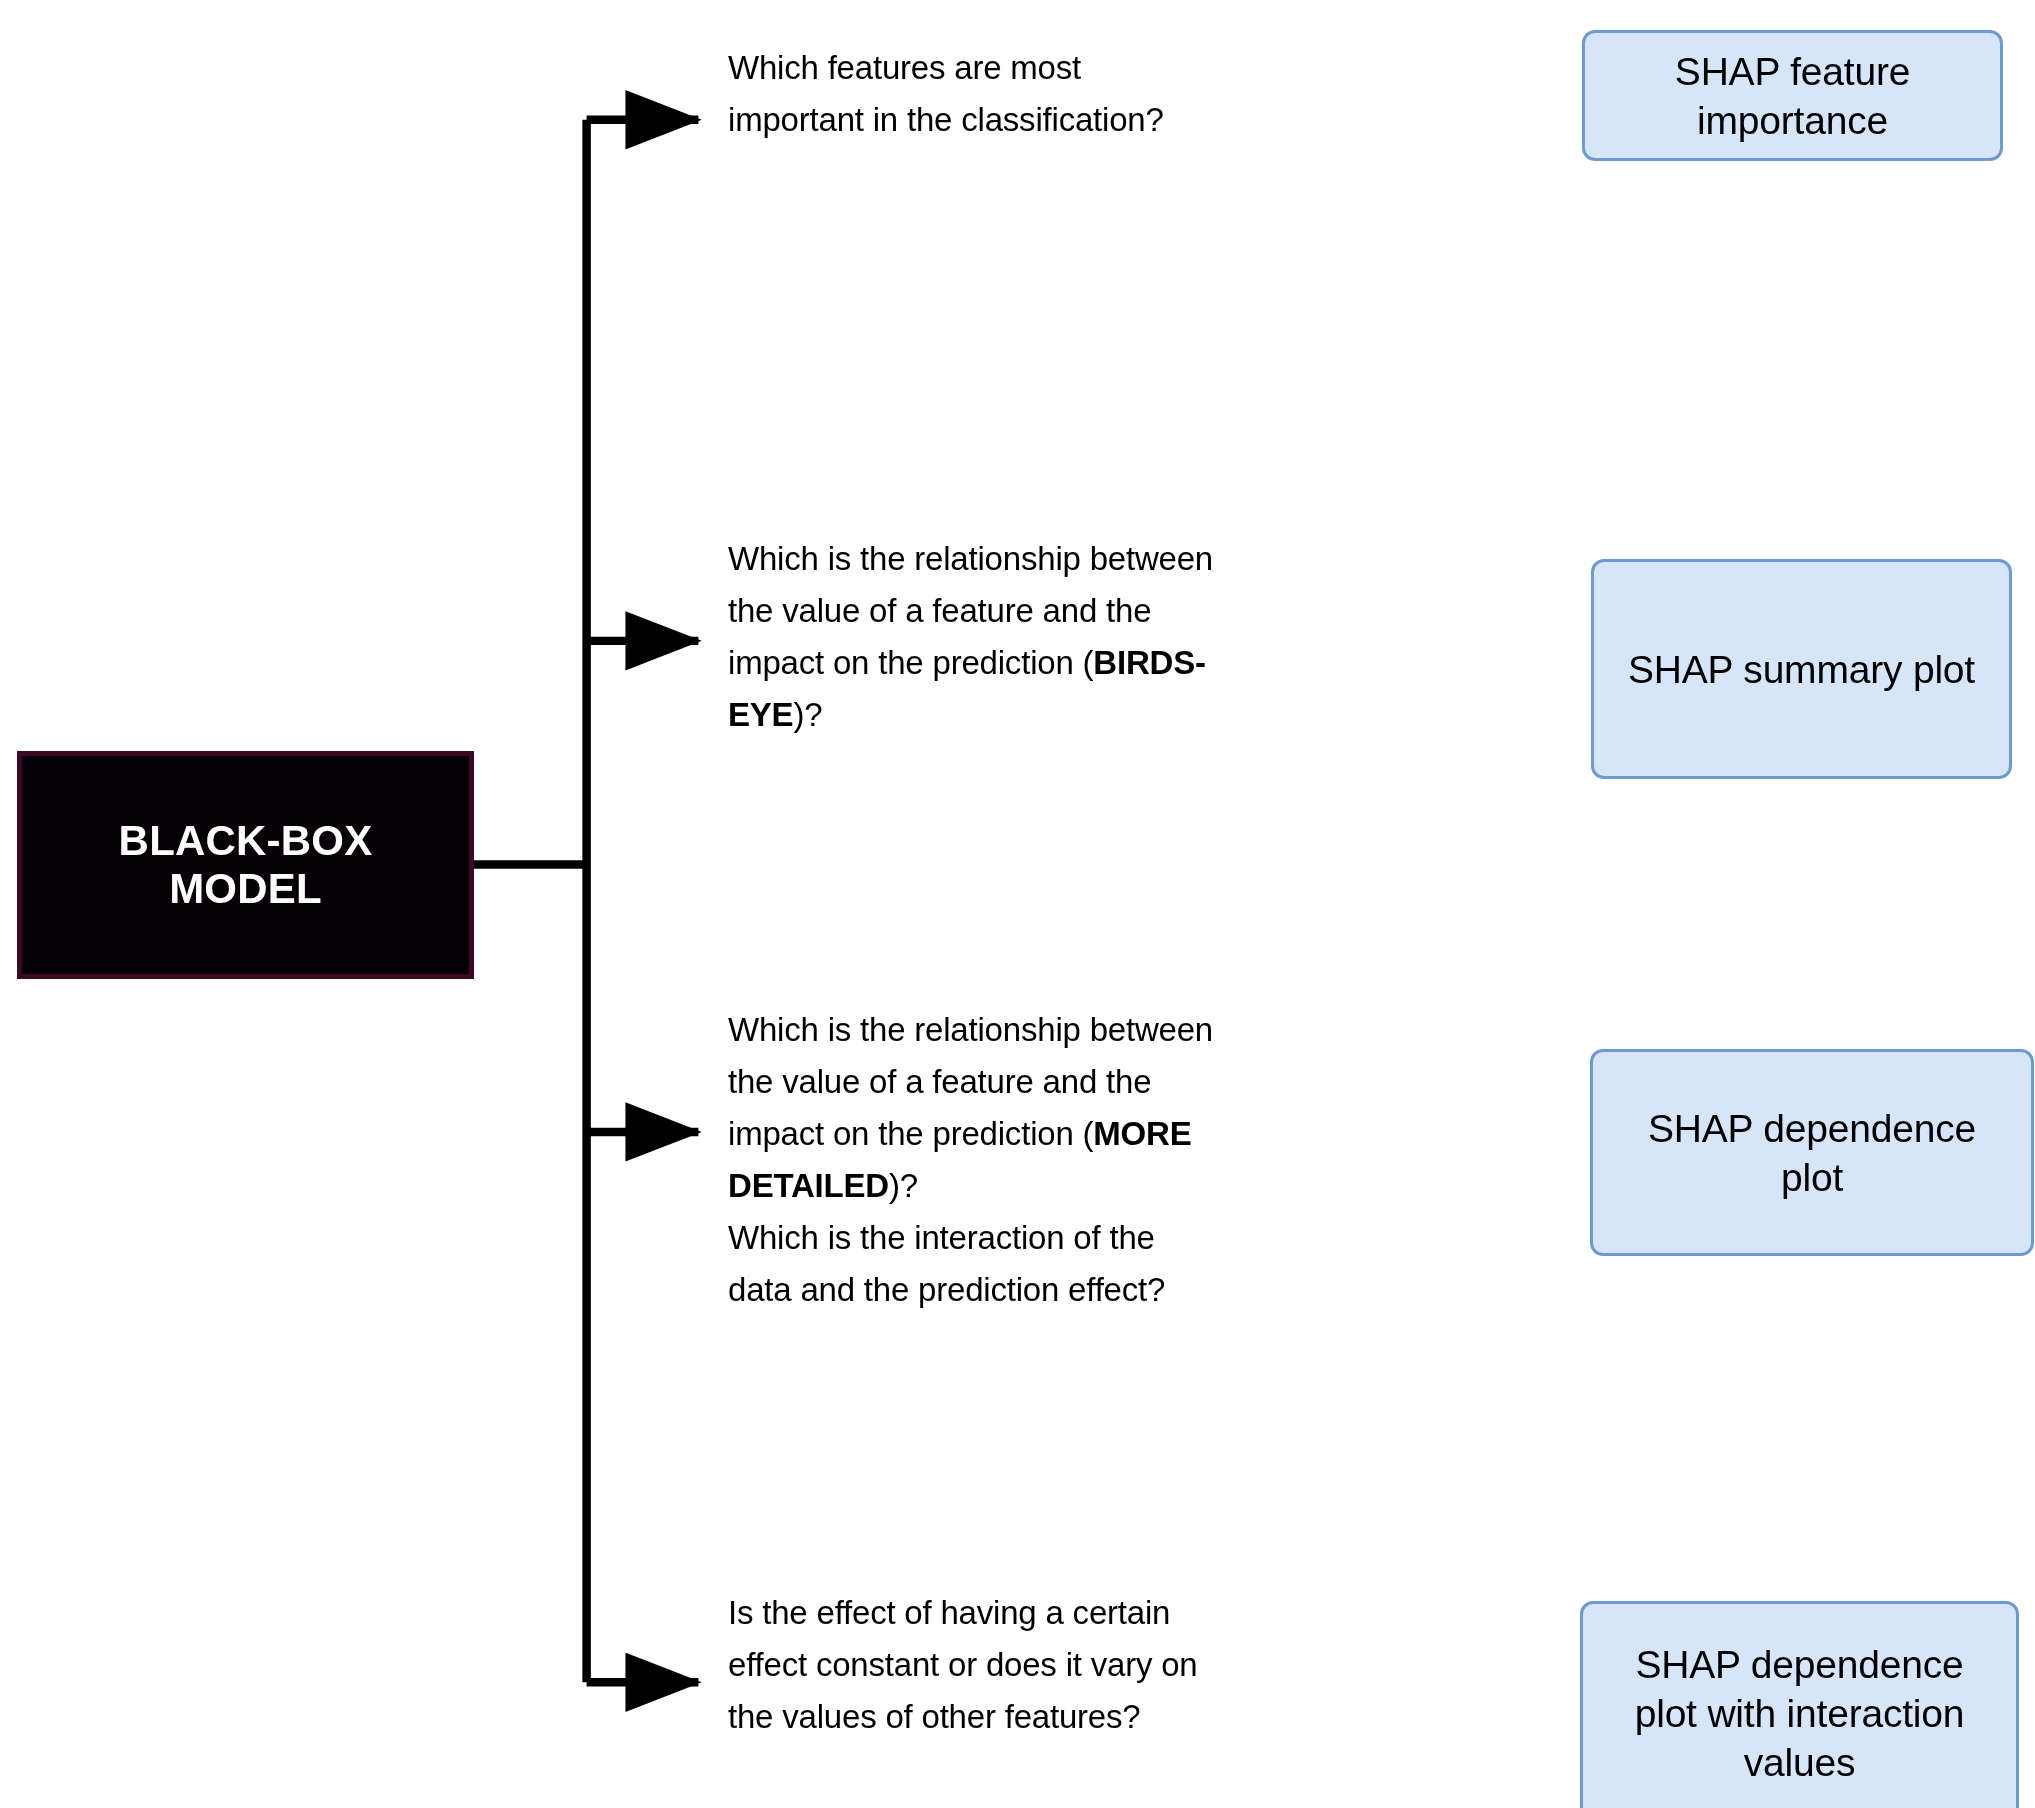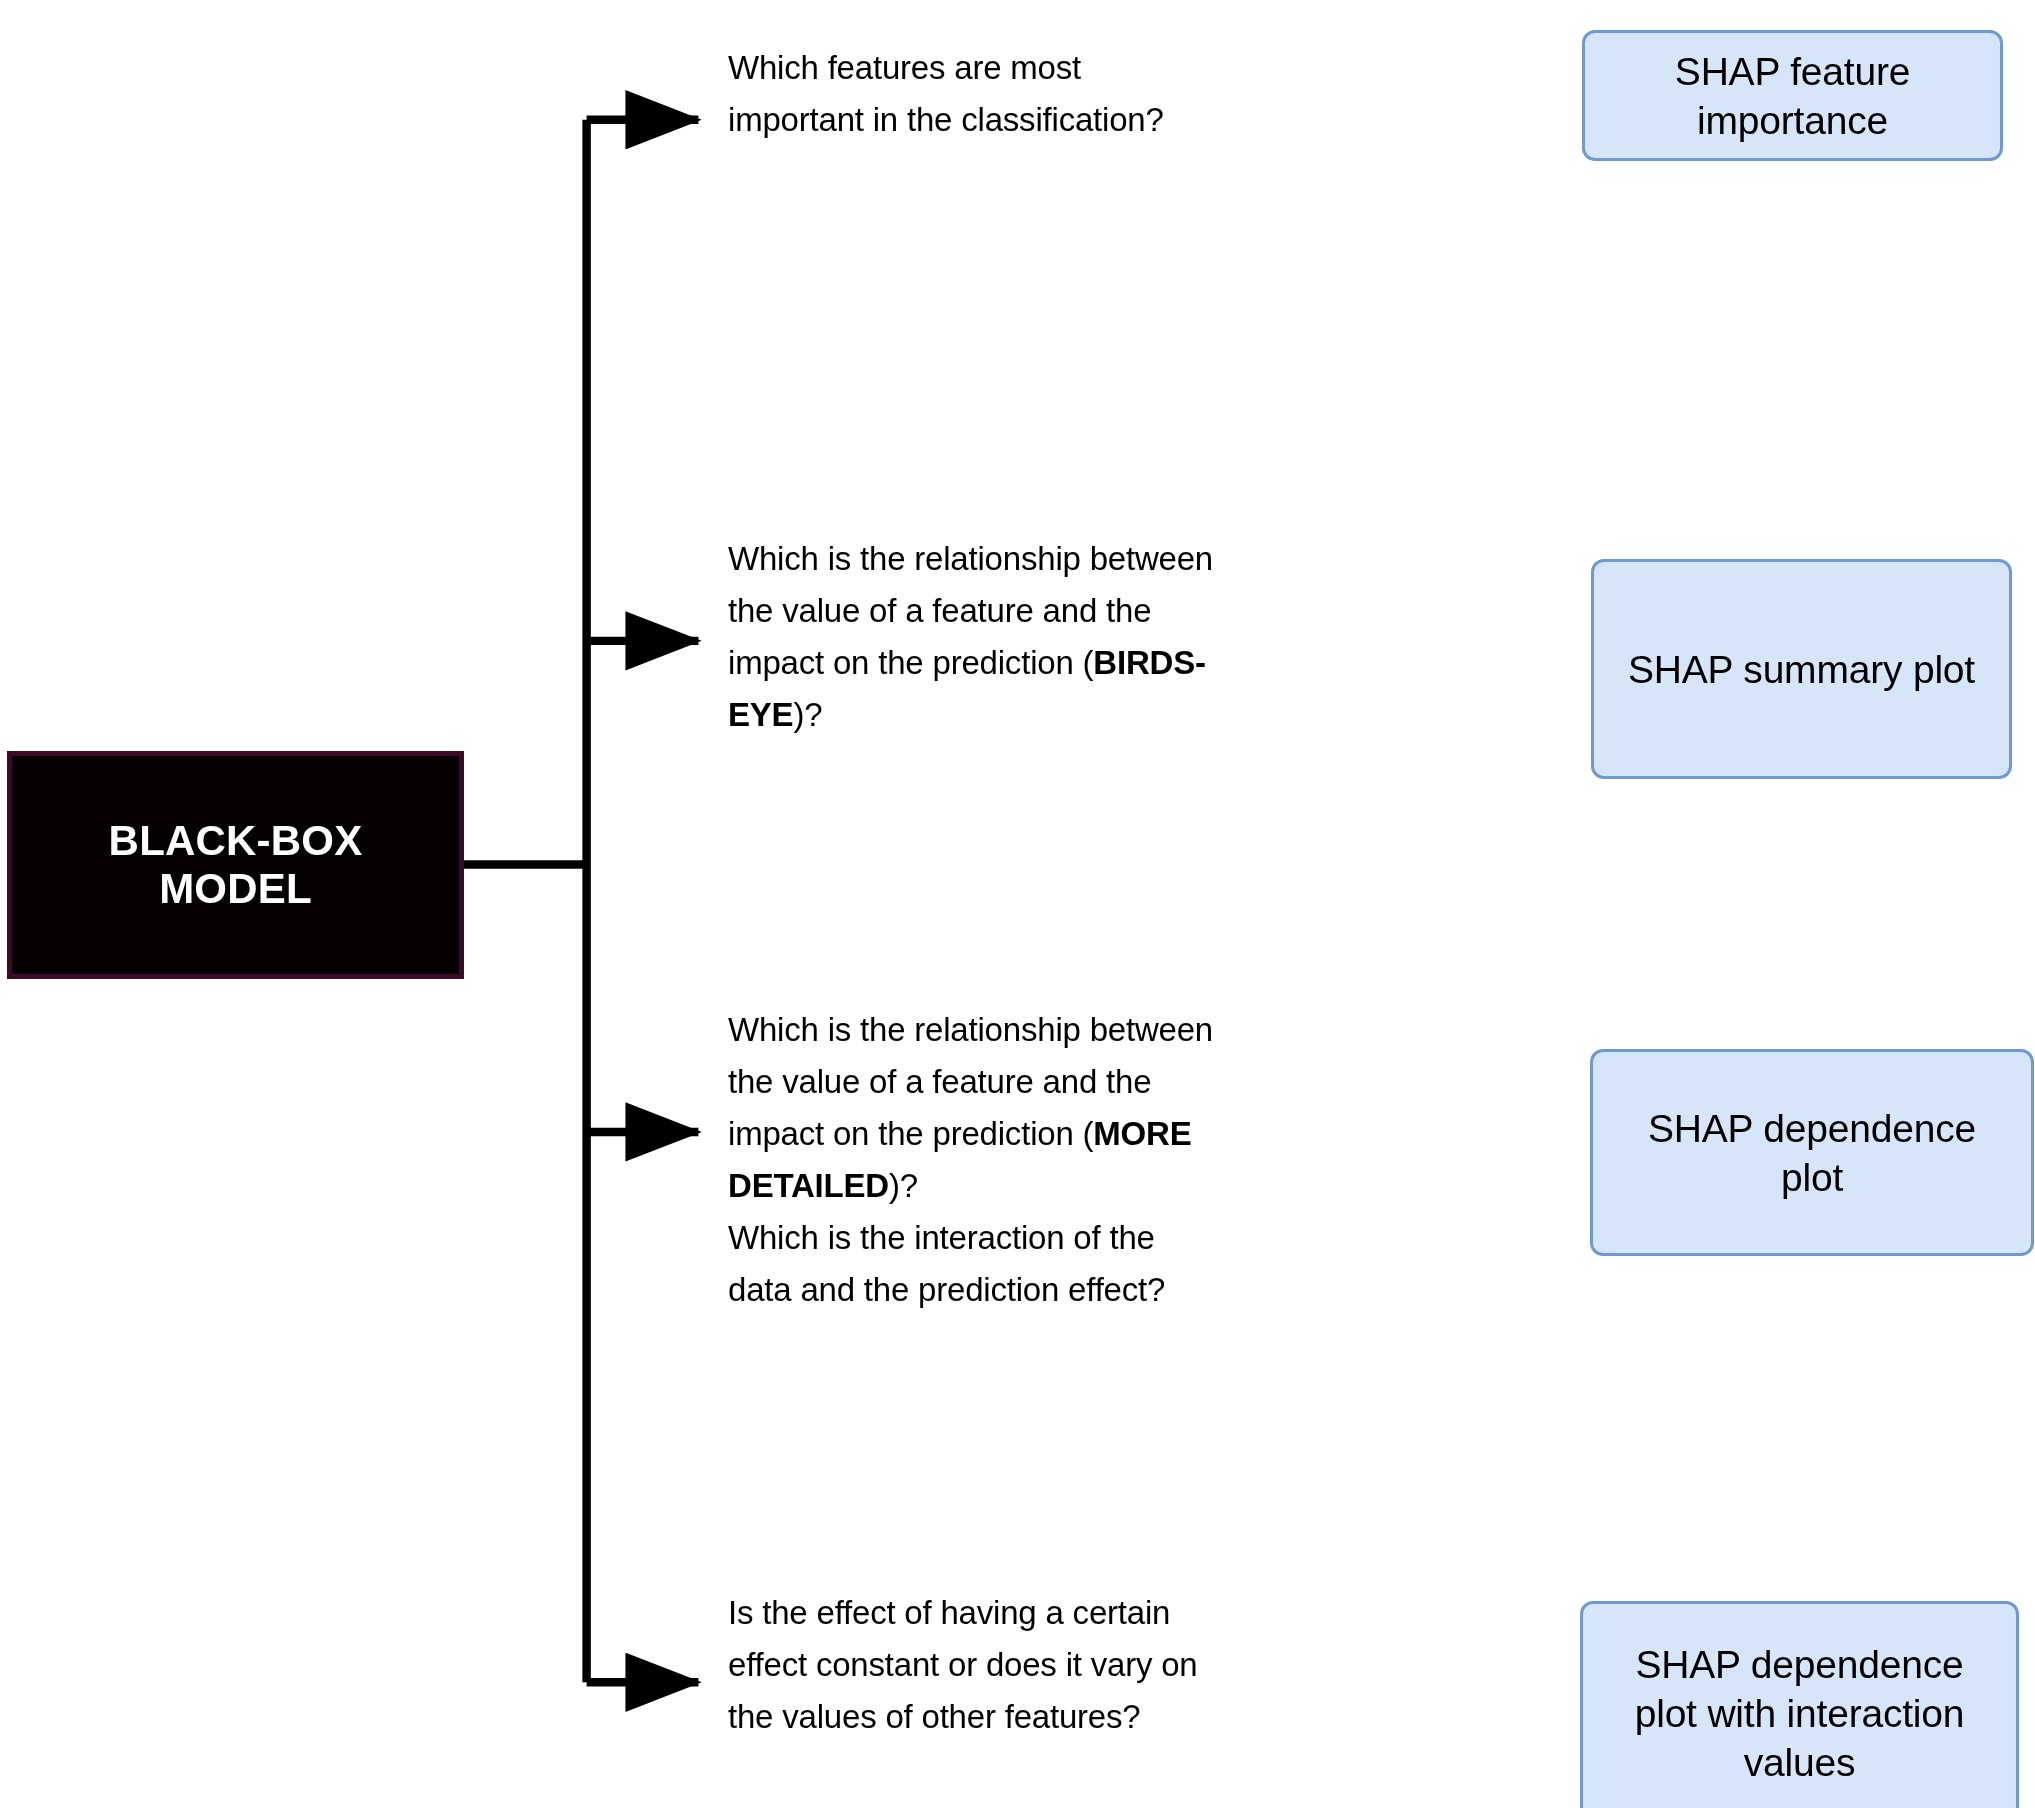--- a/index.html
+++ b/index.html
@@ -14,21 +14,21 @@
     position: relative;
     width: 2035px;
     height: 1809px;
     background: #ffffff;
     overflow: hidden;
   }
 
   
   .blackbox {
     position: absolute;
-    left: 7px;
+    left: 17px;
     top: 751px;
     width: 457px;
     height: 228px;
     background: #050004;
     border: 5.4px solid #3c0a27;
     box-sizing: border-box;
     display: flex;
     align-items: center;
     justify-content: center;
   }

